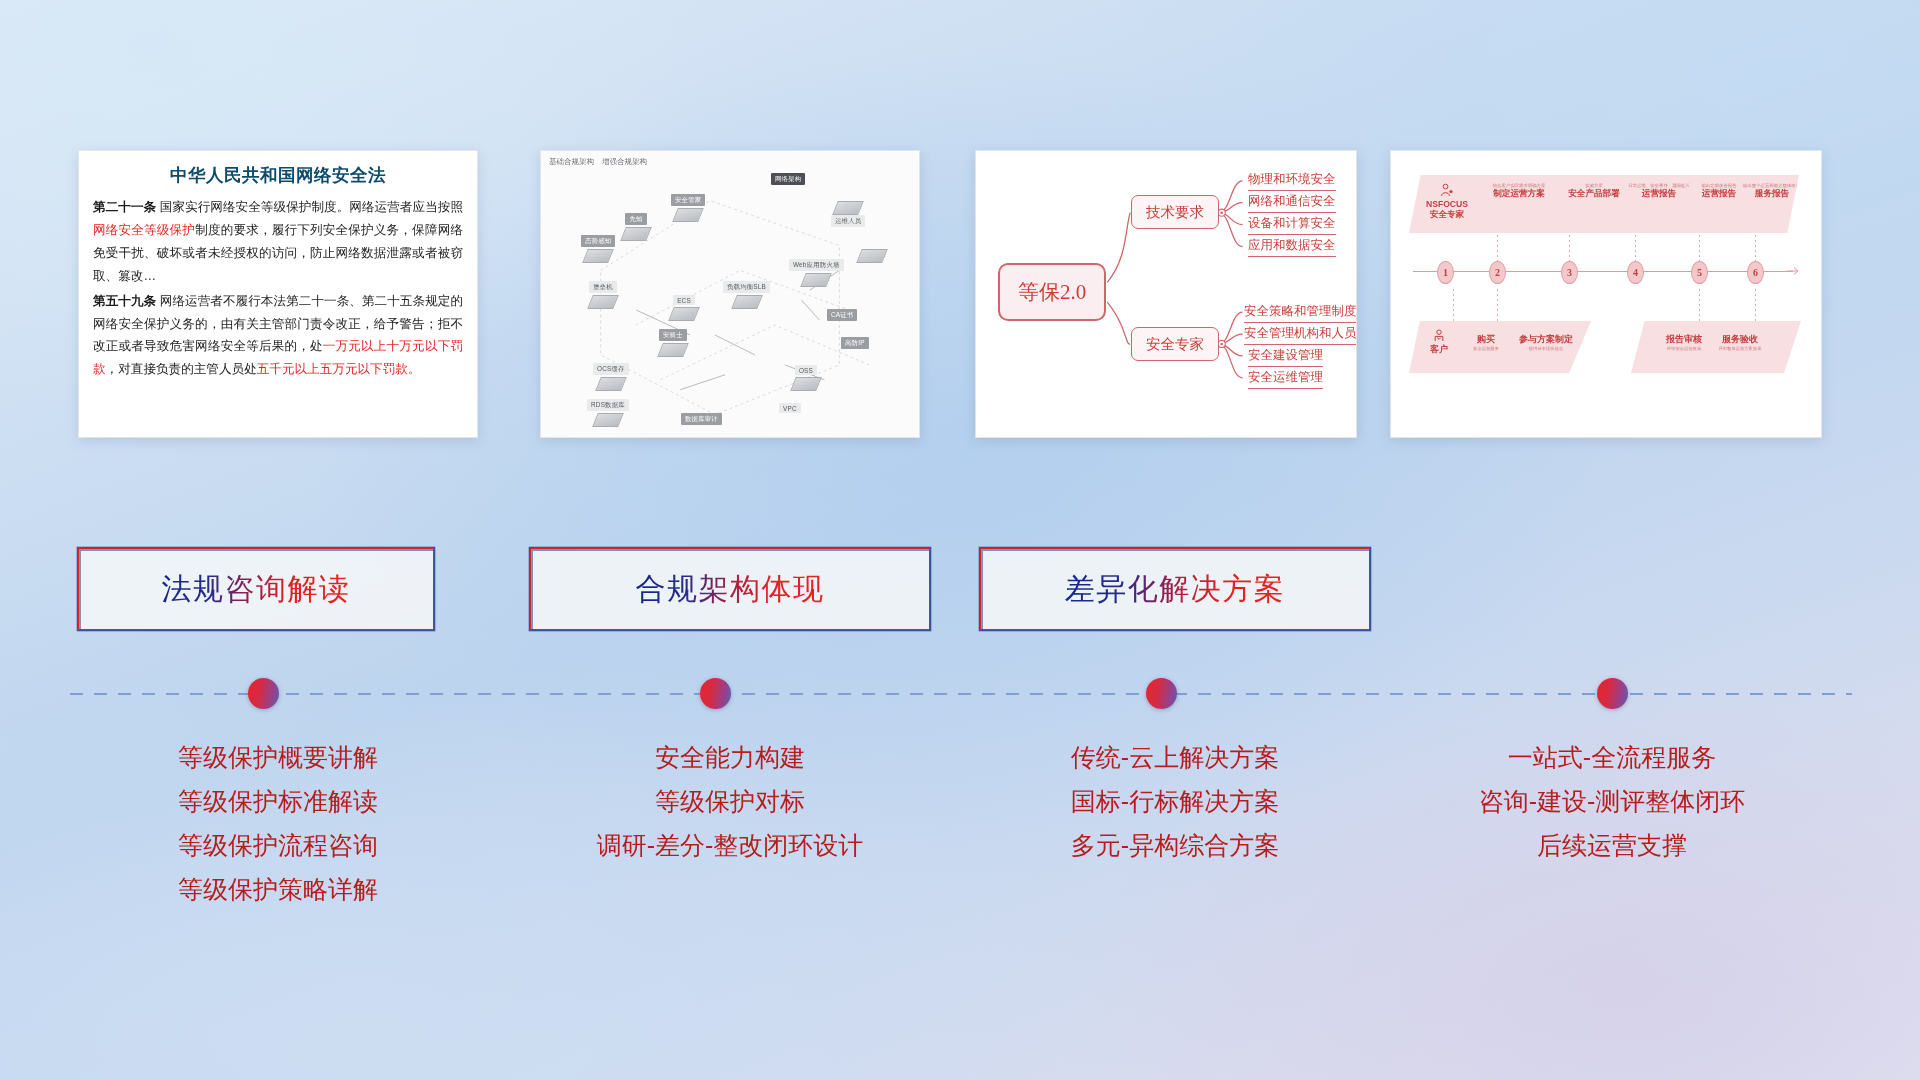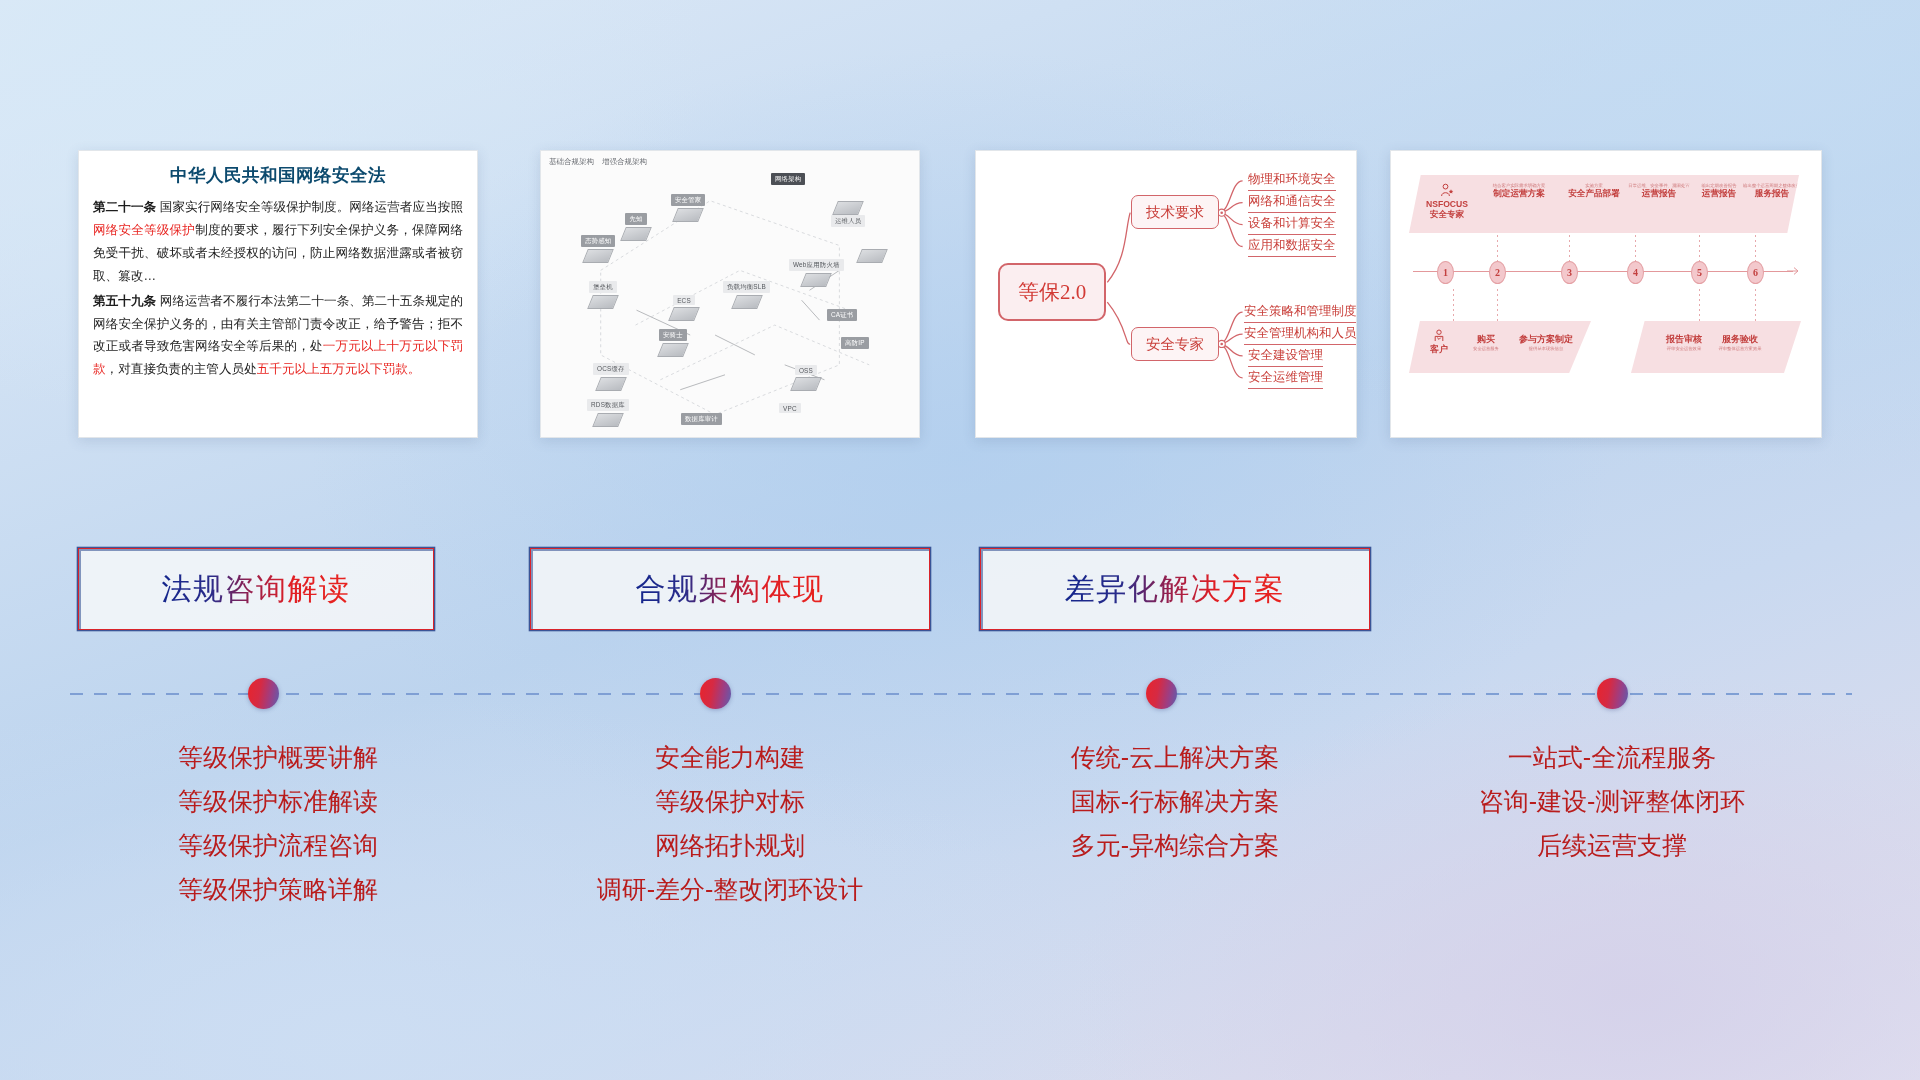--- a/index.html
+++ b/index.html
@@ -418,21 +418,20 @@
 
   <div class="list l1">
     <div class="row">等级保护概要讲解</div>
     <div class="row">等级保护标准解读</div>
     <div class="row">等级保护流程咨询</div>
     <div class="row">等级保护策略详解</div>
   </div>
   <div class="list l2">
     <div class="row">安全能力构建</div>
     <div class="row">等级保护对标</div>
-    <div class="row">网络拓扑规划</div>
     <div class="row">调研-差分-整改闭环设计</div>
   </div>
   <div class="list l3">
     <div class="row">传统-云上解决方案</div>
     <div class="row">国标-行标解决方案</div>
     <div class="row">多元-异构综合方案</div>
   </div>
   <div class="list l4">
     <div class="row">一站式-全流程服务</div>
     <div class="row">咨询-建设-测评整体闭环</div>

